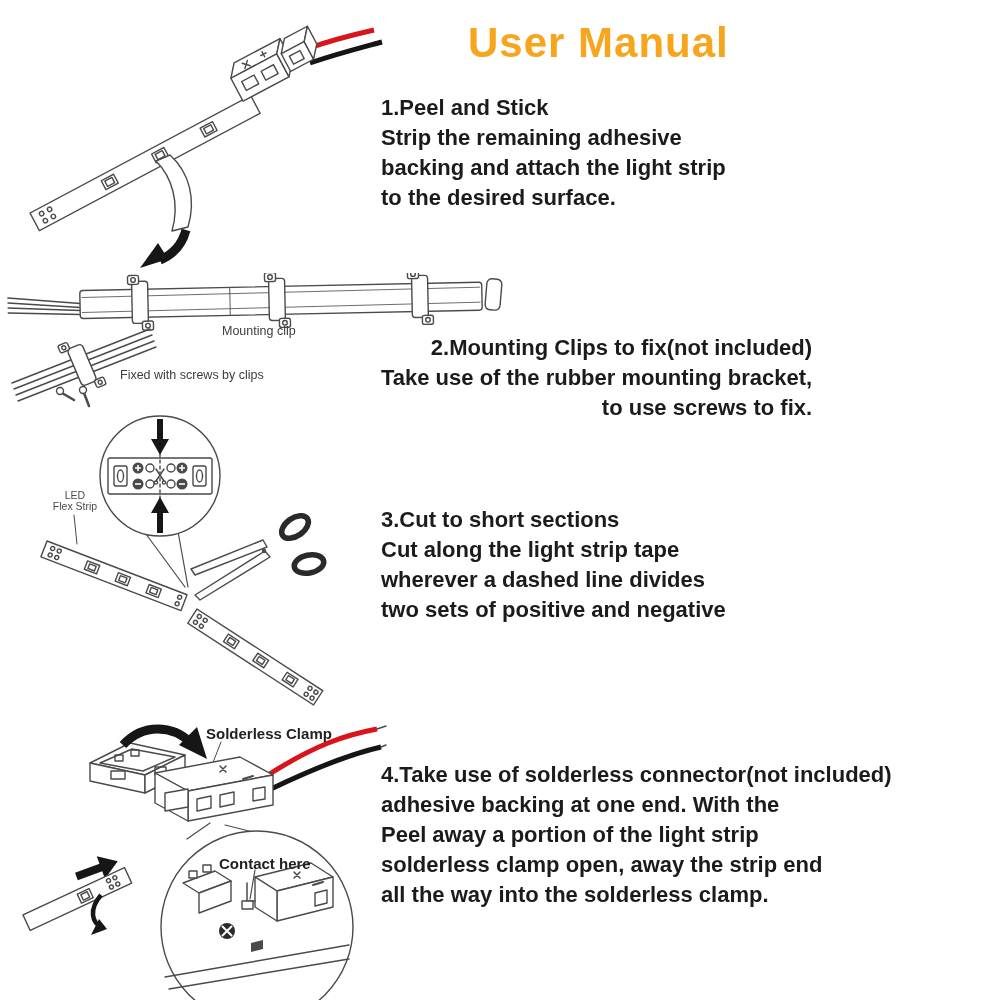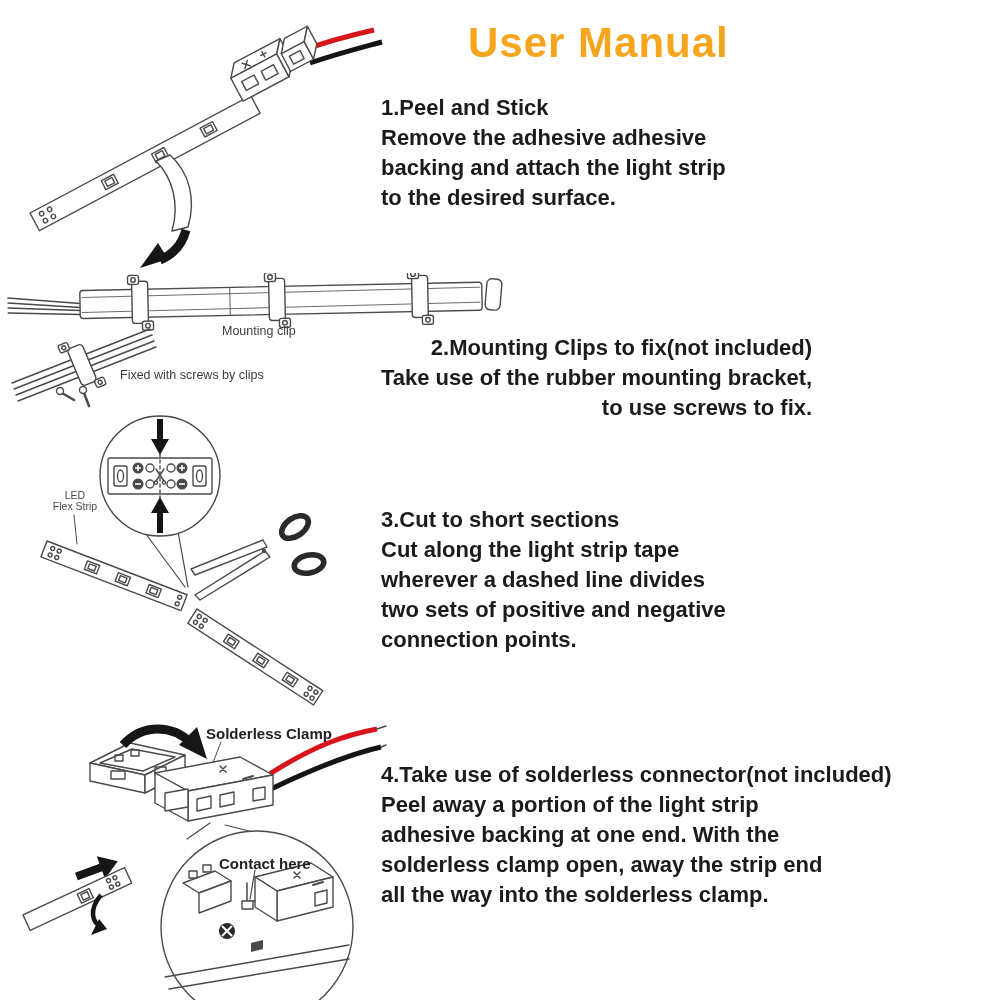--- a/index.html
+++ b/index.html
@@ -24,43 +24,42 @@
 </style>
 </head>
 <body>
 
 <div class="page">
 
   <h1 class="title">User Manual</h1>
 
   <section class="step s1">
     <div class="line">1.Peel and Stick</div>
-    <div class="line">Remove the adhesive adhesive</div>
+    <div class="line">Strip the remaining adhesive</div>
     <div class="line">backing and attach the light strip</div>
     <div class="line">to the desired surface.</div>
   </section>
 
   <section class="step s2">
     <div class="line">2.Mounting Clips to fix(not included)</div>
     <div class="line">Take use of the rubber mounting bracket,</div>
     <div class="line">to use screws to fix.</div>
   </section>
 
   <section class="step s3">
     <div class="line">3.Cut to short sections</div>
     <div class="line">Cut along the light strip tape</div>
     <div class="line">wherever a dashed line divides</div>
     <div class="line">two sets of positive and negative</div>
-    <div class="line">connection points.</div>
   </section>
 
   <section class="step s4">
     <div class="line">4.Take use of solderless connector(not included)</div>
+    <div class="line">adhesive backing at one end. With the</div>
     <div class="line">Peel away a portion of the light strip</div>
-    <div class="line">adhesive backing at one end. With the</div>
     <div class="line">solderless clamp open, away the strip end</div>
     <div class="line">all the way into the solderless clamp.</div>
   </section>
 
   <svg class="art" style="left:0;top:2px" width="392" height="248" viewBox="0 0 392 248">
 
     <path d="M306,24 C332,15 352,10 374,5" style="stroke:var(--wire-red,#D9151C);stroke-width:5;fill:none"></path>
     <path d="M310,38 C340,28 360,23 382,17" style="stroke:var(--wire-black,#151515);stroke-width:5;fill:none"></path>
 
     <g transform="translate(30,188) rotate(-28)">

